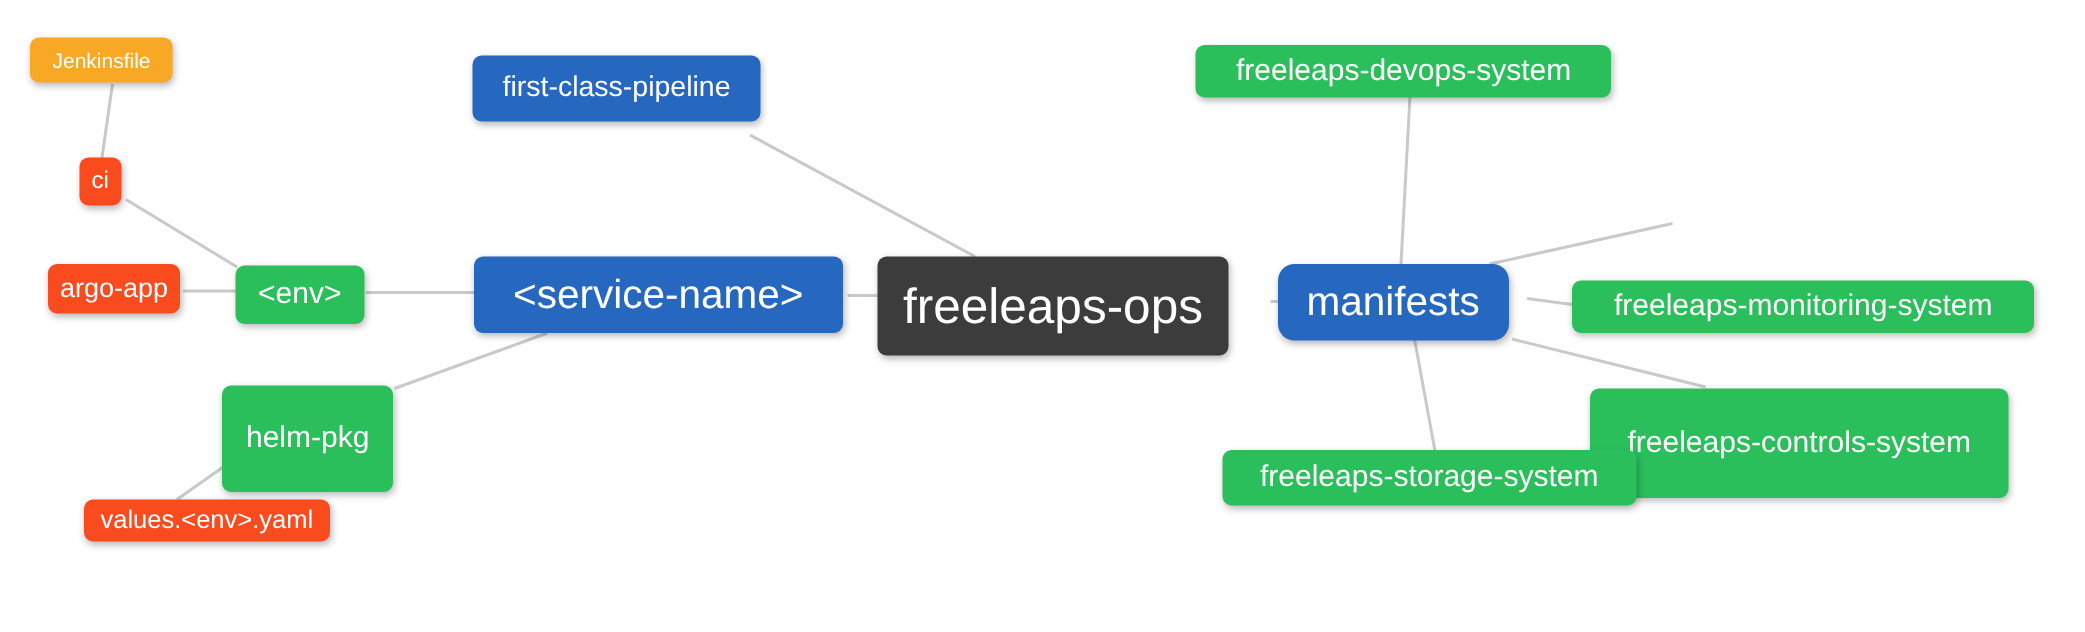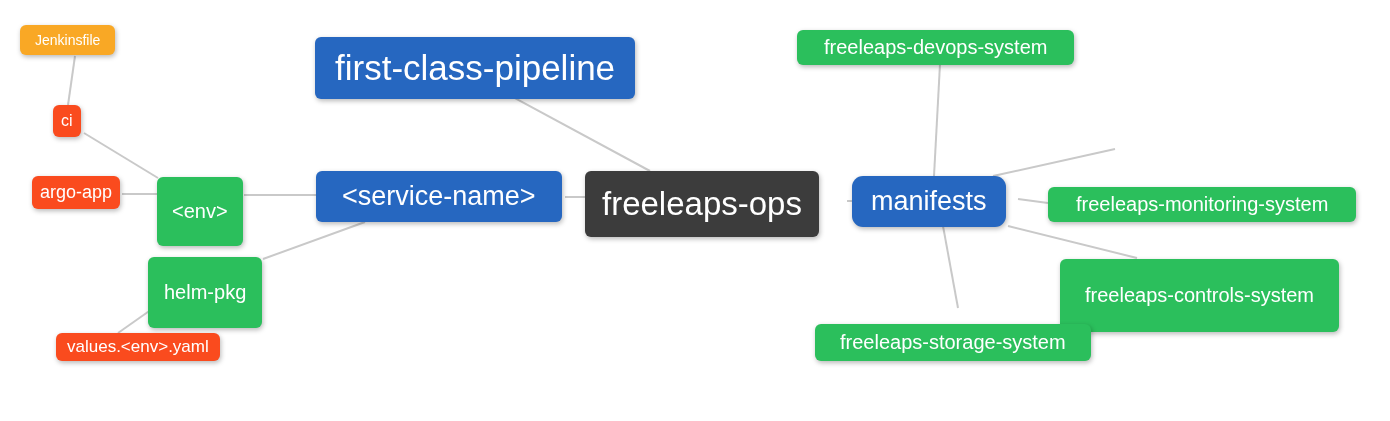--- a/index.html
+++ b/index.html
@@ -24,34 +24,34 @@
     cursor: pointer;
     box-sizing: border-box;
   }
   .dark  { background: var(--root-bg, #3c3c3c); }
   .blue  { background: var(--primary-bg, #2667c0); }
   .green { background: var(--success-bg, #2bbf5c); }
   .red   { background: var(--danger-bg, #fa4b1e); }
   .amber { background: var(--warning-bg, #f9a825); }
 
   .n-root       { left: 585px;  top: 171px; font-size: 33px; padding: 14px 17px; }
-  .n-fcp        { left: 315px;  top: 37px;  font-size: 35px; padding: 11px 20px; }
+  .n-fcp        { left: 315px;  top: 37px;  font-size: 19px; padding: 11px 20px; }
   .n-svc        { left: 316px;  top: 171px; font-size: 27px; padding: 10px 26px; }
   .n-manifests  { left: 852px;  top: 176px; font-size: 27px; padding: 10px 19px; border-radius: 11px; }
-  .n-env        { left: 157px;  top: 177px; font-size: 20px; padding: 23px 15px; }
+  .n-env        { left: 157px;  top: 177px; font-size: 20px; padding: 8px 15px; }
   .n-helm       { left: 148px;  top: 257px; font-size: 20px; padding: 24px 16px; }
   .n-argo       { left: 32px;   top: 176px; font-size: 18px; padding: 6px 8px;  }
   .n-ci         { left: 53px;   top: 105px; font-size: 16px; padding: 7px 8px;  }
   .n-jenkins    { left: 20px;   top: 25px;  font-size: 14px; padding: 7px 15px; }
   .n-values     { left: 8px;    top: 333px; font-size: 17px; padding: 4px 11px; margin-left: 48px; }
   .n-devops     { left: 797px;  top: 30px;  font-size: 20px; padding: 6px 27px; }
   .n-network    { left: 1054px; top: 112px; font-size: 20px; padding: 7px 28px; }
   .n-monitoring { left: 1048px; top: 187px; font-size: 20px; padding: 6px 28px; }
   .n-controls   { left: 1060px; top: 259px; font-size: 20px; padding: 25px 25px; }
-  .n-storage    { left: 815px;  top: 324px; font-size: 20px; padding: 7px 25px; }
+  .n-storage    { left: 815px;  top: 300px; font-size: 20px; padding: 7px 25px; }
 </style>
 </head>
 <body>
 
 <div class="canvas">
 
   <svg class="edges" viewBox="0 0 1390 421" xmlns="http://www.w3.org/2000/svg">
     <line x1="75" y1="56" x2="68" y2="105"></line>
     <line x1="84" y1="133" x2="158" y2="178"></line>
     <line x1="122" y1="194" x2="157" y2="194"></line>

